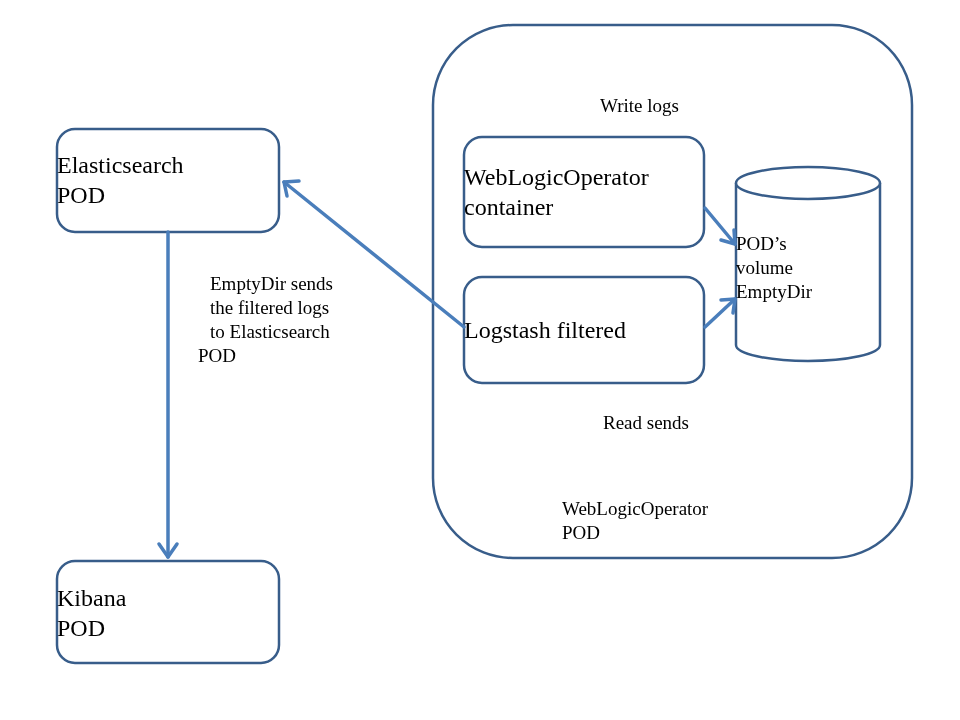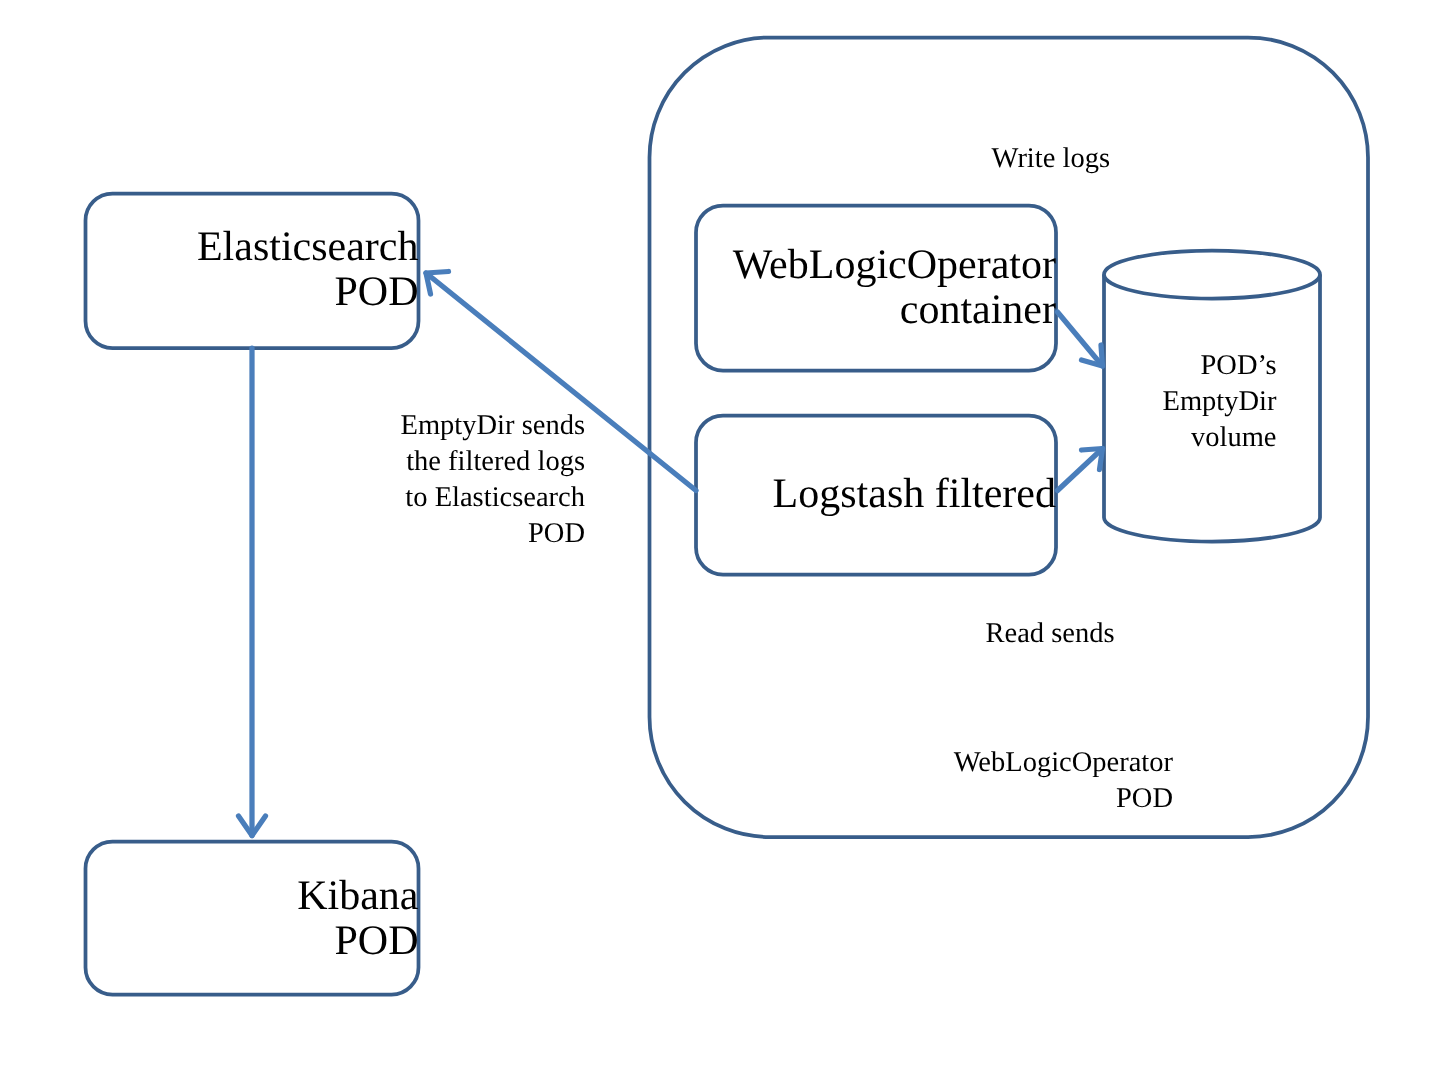--- a/index.html
+++ b/index.html
@@ -2,22 +2,22 @@
 <html><head>
 <meta charset="utf-8">
 <style>
   html, body { margin: 0; padding: 0; background: #ffffff; }
   body { width: 960px; height: 720px; position: relative; overflow: hidden;
          font-family: "Liberation Serif", "DejaVu Serif", serif; color: #000; }
   #diagram { position: absolute; left: 0; top: 0; }
   .box { fill: #ffffff; stroke: #385d8a; stroke-width: 2.5; }
   .edge { stroke: #4a7ebb; stroke-width: 3.5; fill: none; stroke-linecap: round; }
   .head { stroke: #4a7ebb; stroke-width: 3.5; fill: none; stroke-linecap: round; stroke-linejoin: round; }
-  .lbl { position: absolute; text-align: right; line-height: 1.2; white-space: nowrap; }
-  .big { font-size: 28px; line-height: 30px; }
+  .lbl { position: absolute; text-align: left; line-height: 1.2; white-space: nowrap; }
+  .big { font-size: 24px; line-height: 30px; }
   .mid { font-size: 19px; line-height: 24px; }
 </style>
 </head>
 <body>
 
 <svg id="diagram" width="960" height="720" viewBox="0 0 960 720">
 
   <rect class="box" x="433" y="25" width="479" height="533" rx="80" ry="80"></rect>
 
   <rect class="box" x="57" y="129" width="222" height="103" rx="18" ry="18"></rect>
@@ -68,22 +68,22 @@
   <div>WebLogicOperator</div>
   <div>container</div>
 </div>
 
 <div class="lbl big" style="left:464px; top:315px; width:240px;">
   <div>Logstash filtered</div>
 </div>
 
 <div class="lbl mid" style="left:736px; top:232px; width:115px;">
   <div>POD’s</div>
+  <div>volume</div>
   <div>EmptyDir</div>
-  <div>volume</div>
 </div>
 
 <div class="lbl mid" style="left:600px; top:94px; width:140px;">Write logs</div>
 
 <div class="lbl mid" style="left:603px; top:411px; width:140px;">Read sends</div>
 
 <div class="lbl mid" style="left:562px; top:497px; width:220px;">
   <div>WebLogicOperator</div>
   <div>POD</div>
 </div>

